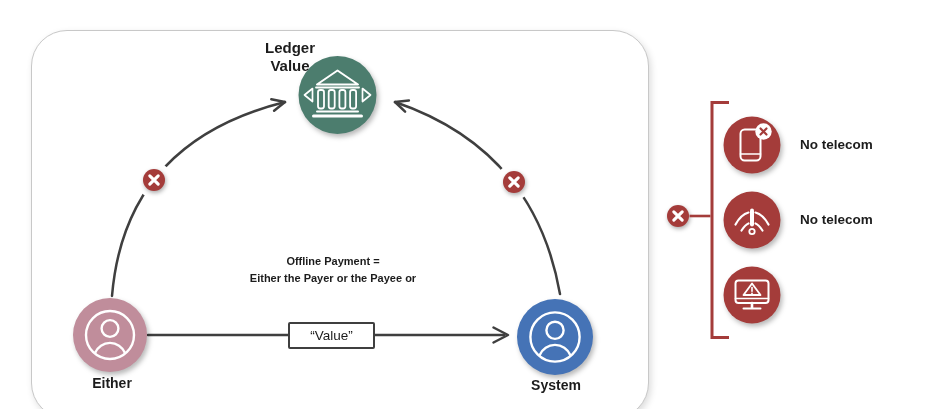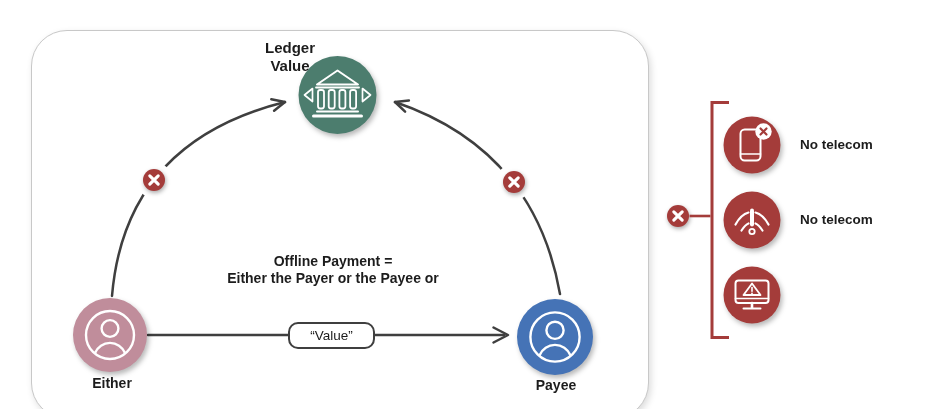--- a/index.html
+++ b/index.html
@@ -33,33 +33,33 @@
     position: absolute;
     z-index: 2;
     font-weight: bold;
     text-align: center;
     line-height: 1.2;
   }
   .node-label { font-size: 14px; }
   .ledger-label { left: 250px; top: 15px; width: 80px; font-size: 15px; line-height: 18px; }
   .payer-label { left: 70px; top: 351px; width: 84px; }
   .payee-label { left: 514px; top: 353px; width: 84px; }
-  .note { left: 219px; top: 229px; width: 228px; font-size: 14px; line-height: 16.8px; }
+  .note { left: 219px; top: 229px; width: 228px; font-size: 11px; line-height: 16.8px; }
   .legend-label { left: 800px; width: 130px; text-align: left; font-size: 13.5px; }
   .legend-label.l1 { top: 113px; }
   .legend-label.l2 { top: 188px; }
   .legend-label.l3 { top: 263px; }
   .value-pill {
     position: absolute;
     left: 288px; top: 298px;
     width: 87px; height: 27px;
     box-sizing: border-box;
     background: #ffffff;
     border: 2.5px solid var(--arrow-gray, #3f3f3f);
-    border-radius: 10px;
+    border-radius: 2px;
     display: flex; align-items: center; justify-content: center;
     font-size: 13.5px;
     z-index: 3;
   }
   .node-shadow { filter: drop-shadow(2px 3px 2.5px rgba(0,0,0,0.28)); }
   .badge-shadow { filter: drop-shadow(1.5px 2px 2px rgba(0,0,0,0.33)); }
   .stroke-arrow { stroke: var(--arrow-gray, #3f3f3f); stroke-width: 2.5; fill: none; stroke-linecap: round; stroke-linejoin: round; }
   .fill-red { fill: var(--alert-red, #a43c3a); }
   .stroke-red { stroke: var(--alert-red, #a43c3a); fill: none; }
   .icon-stroke { stroke: #ffffff; fill: none; stroke-linecap: round; stroke-linejoin: round; }
@@ -174,21 +174,21 @@
       </g>
     </g>
   </svg>
 
   <div class="label ledger-label">
     <div>Ledger</div>
     <div>Value</div>
   </div>
 
   <div class="label node-label payer-label">Either</div>
-  <div class="label node-label payee-label">Payee</div>
+  <div class="label node-label payee-label">System</div>
 
   <div class="label note">
     <div>Offline Payment =</div>
     <div>Either the Payer or the Payee or</div>
   </div>
 
   <div class="value-pill">
     <span>“Value”</span>
   </div>
 

